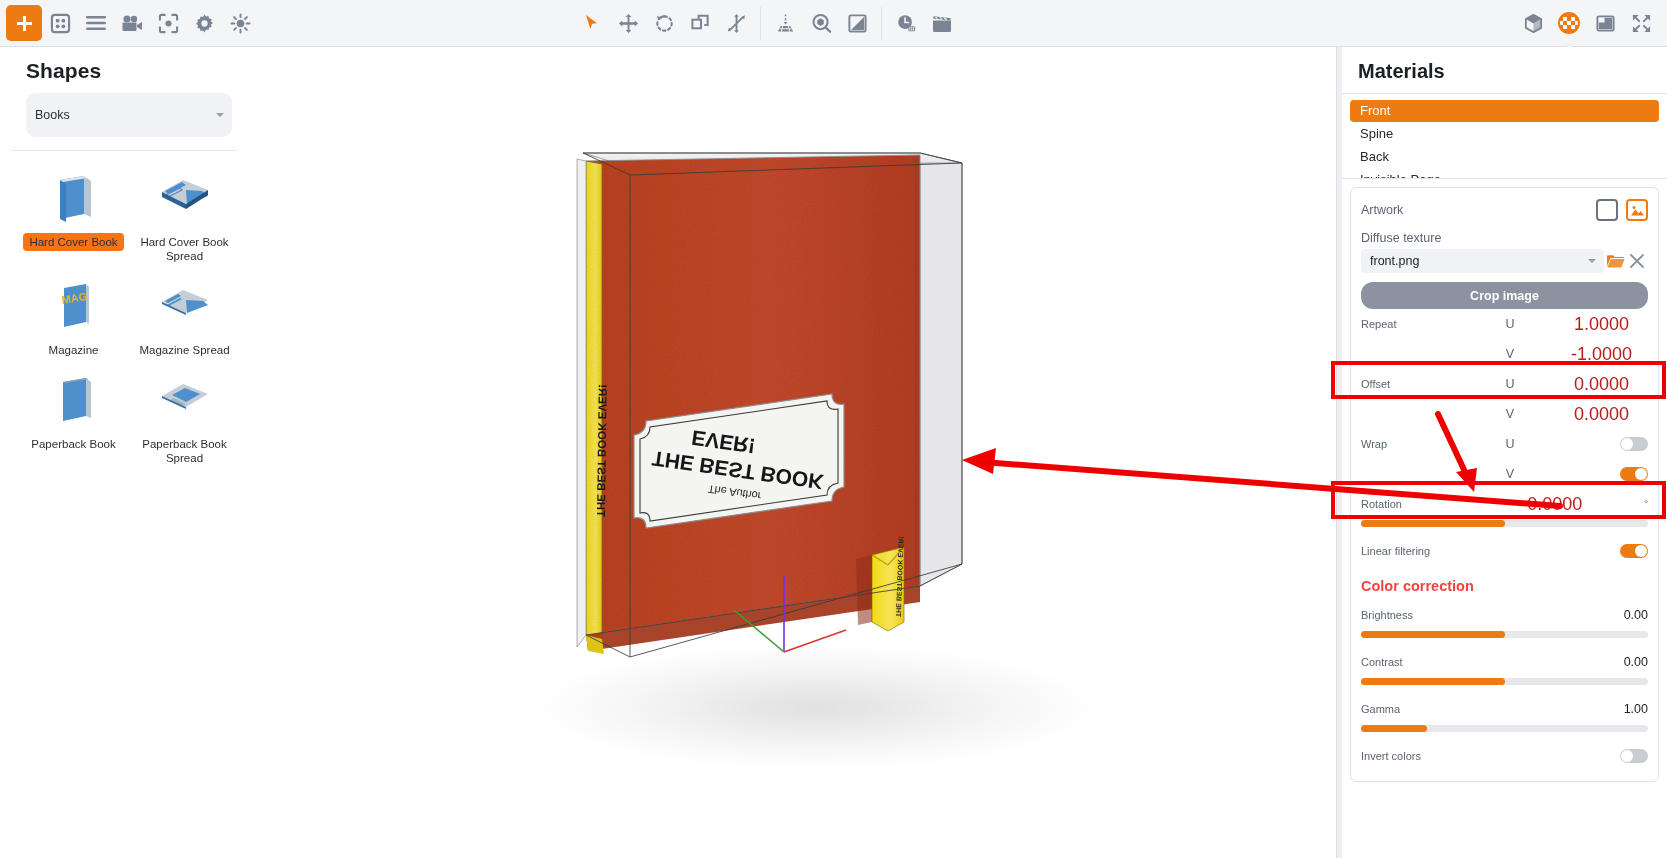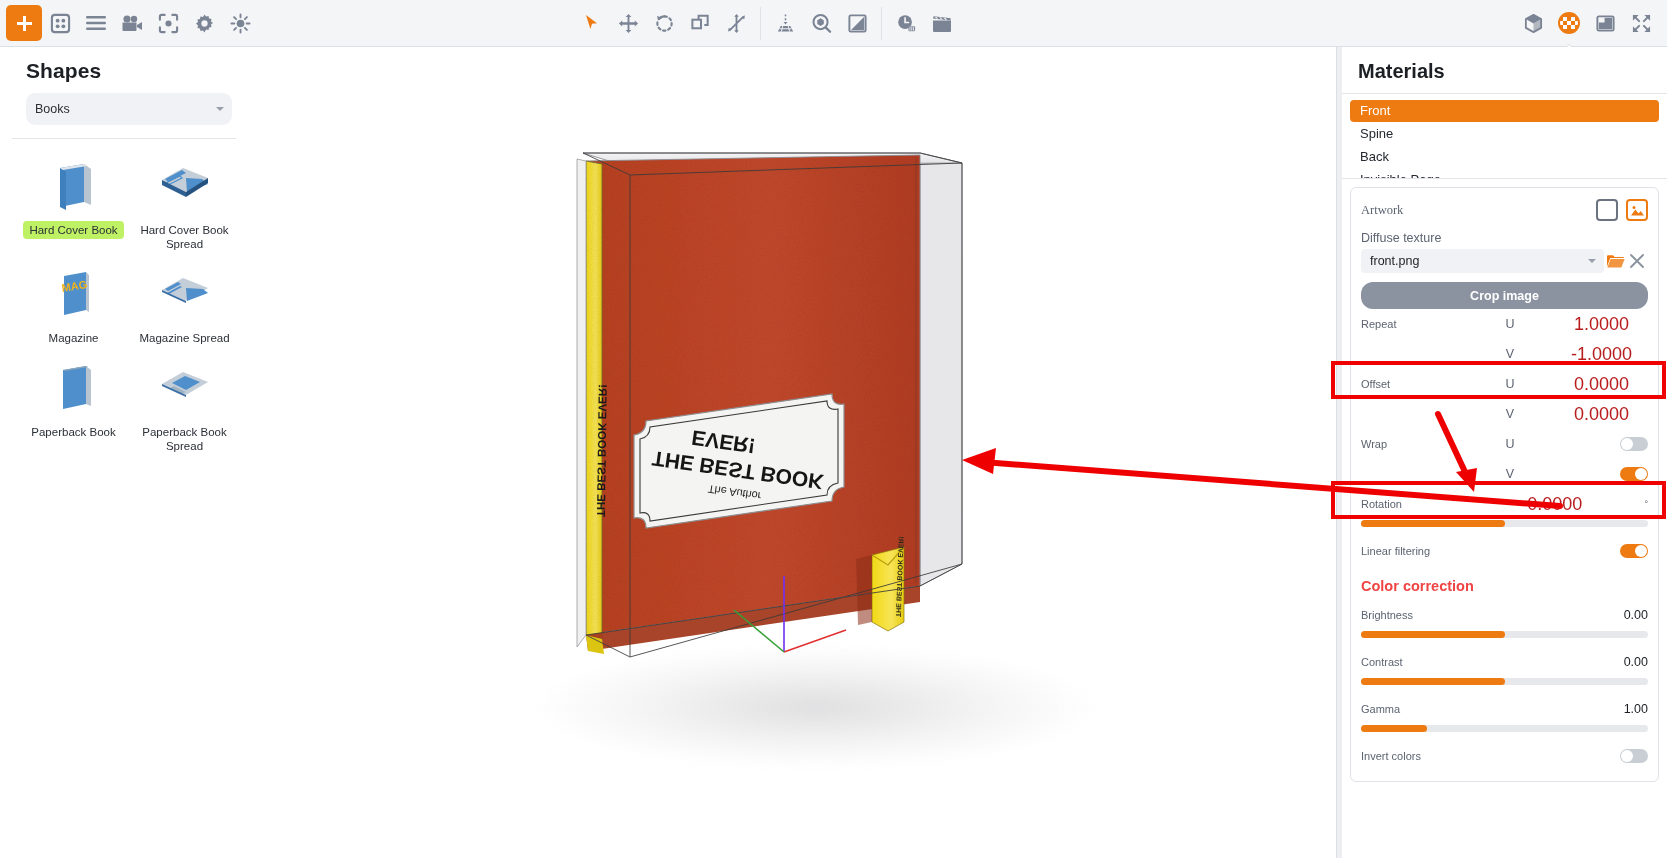--- a/index.html
+++ b/index.html
@@ -52,21 +52,21 @@
     border-right: 1px solid #dcdfe4;
   }
   .panel-title {
     font-size: 21px; font-weight: bold; color: #1c1f24;
     padding: 12px 14px 8px 14px;
     letter-spacing: .1px;
   }
   .select-wrap { padding: 2px 14px 0 14px; }
   .sel-box {
     position: relative;
-    height: 32px; background: #f1f2f5;
+    height: 44px; background: #f1f2f5;
     border-radius: 9px;
     display: flex; align-items: center;
     padding: 0 28px 0 9px;
     font-size: 12.5px; color: #2b2f36;
     cursor: pointer;
   }
   .sel-box .arrow {
     position: absolute; right: 8px; top: 50%;
     margin-top: -2px;
     width: 0; height: 0;
@@ -85,21 +85,21 @@
     align-items: center; cursor: pointer;
     padding-top: 6px;
   }
   .shape-thumb { height: 58px; display: flex; align-items: center; justify-content: center; }
   .shape-label {
     font-size: 11.5px; color: #2b2f36;
     text-align: center; line-height: 14px;
     margin-top: 6px; padding: 2px 6px; border-radius: 4px;
     max-width: 108px;
   }
-  .shape-label.selected { background: #bef264; }
+  .shape-label.selected { background: #f97316; }
 
   
   .viewport {
     position: absolute; top: 47px; left: 236px;
     width: 1099px; height: 811px;
     background: #ffffff;
     overflow: hidden;
   }
   .floor-shadow {
     position: absolute; left: 300px; top: 600px;
@@ -141,21 +141,20 @@
 
   .card {
     margin: 8px 8px 0 8px;
     border: 1px solid #e0e2e7;
     border-radius: 6px;
     padding: 10px 10px 10px 10px;
   }
   .row {
     display: flex; align-items: center; justify-content: space-between;
     min-height: 24px;
-    font-family: Liberation Serif, serif;
   }
   .lbl { font-size: 12.5px; color: #5c6471; }
   .val { font-size: 12.5px; color: #1c1f24; }
 
   .sw-box {
     width: 22px; height: 22px; border: 2px solid #6b7280;
     border-radius: 4px; background:#fff; cursor: pointer;
   }
   .sw-img {
     width: 22px; height: 22px; border: 2px solid #ee7b11;

